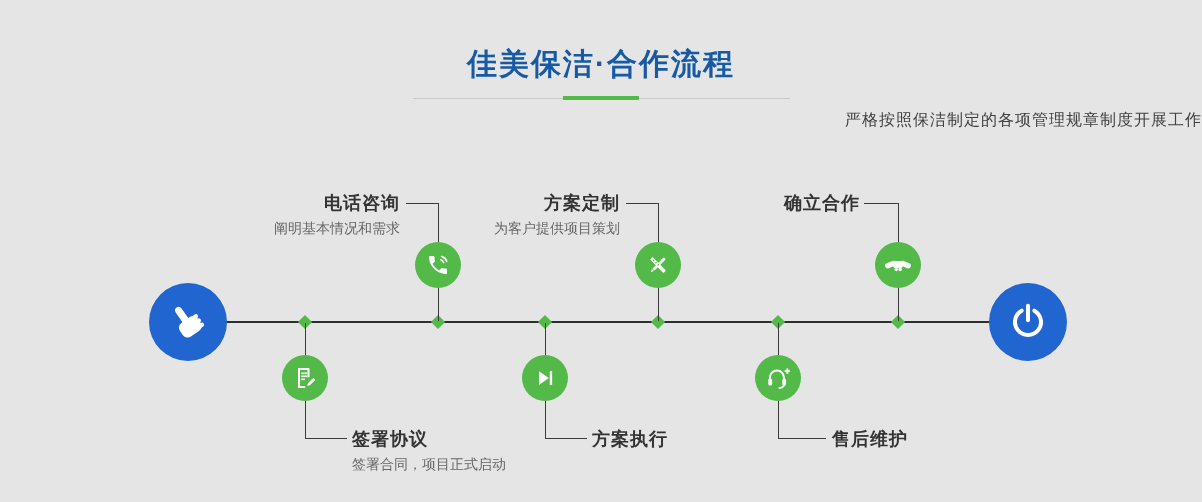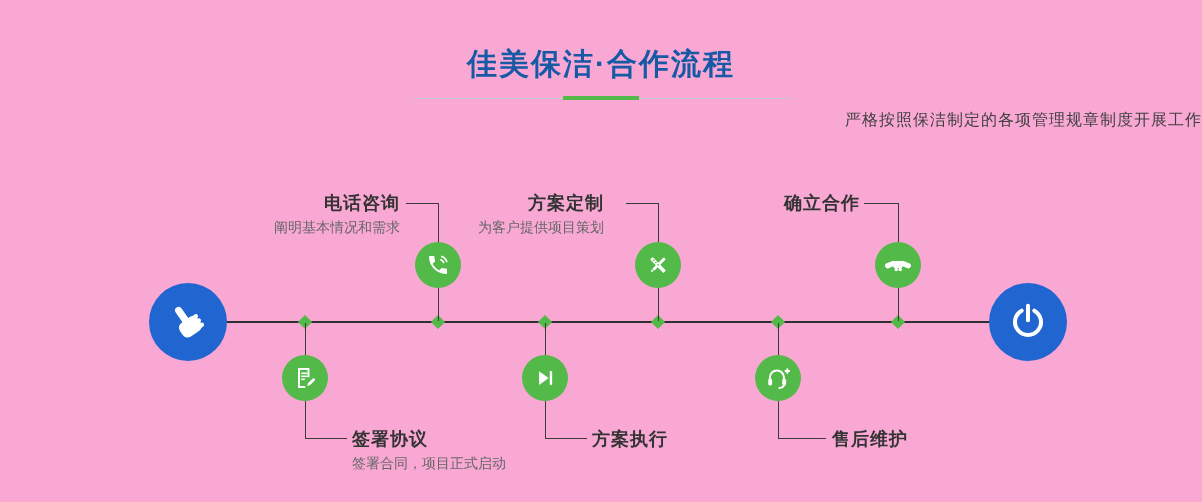--- a/index.html
+++ b/index.html
@@ -1,18 +1,18 @@
 <!DOCTYPE html>
 <html style="--title-blue: #1659a5; --accent-green: #53b948; --circle-blue: #2065d0; --line-dark: #333333; --desc-gray: #666666;"><head>
 <meta charset="utf-8">
 <style>
   * { margin:0; padding:0; box-sizing:border-box; }
   body { background:#ffffff; }
   .canvas {
-    position:relative; width:1202px; height:502px; background:#f9a8d4;
+    position:relative; width:1202px; height:502px; background:#e5e5e5;
     font-family:"Liberation Sans","DejaVu Sans",sans-serif; overflow:hidden;
     margin:0 auto;
   }
   .page-title {
     position:absolute; top:44px; left:0; width:100%; text-align:center;
     font-size:30px; font-weight:bold; letter-spacing:2px;
     color:var(--title-blue,#1659a5);
   }
   .divider-gray { position:absolute; top:98px; left:413px; width:377px; height:1px; background:#c9c9c9; }
   .divider-green { position:absolute; top:96px; left:563px; width:76px; height:4px; background:var(--accent-green,#53b948); }
@@ -32,21 +32,21 @@
   .diamond {
     position:absolute; width:10px; height:10px; background:var(--accent-green,#53b948);
     transform:rotate(45deg);
   }
   .vline { position:absolute; width:1px; background:#3a3a3a; }
   .hline { position:absolute; height:1px; background:#3a3a3a; }
   .step-label { position:absolute; }
   .step-label.top { width:200px; text-align:right; top:190px; }
   .step-label.bottom { width:230px; text-align:left; top:426px; }
   .step-title { font-size:18px; font-weight:bold; color:#333333; line-height:26px; letter-spacing:1px; }
-  .step-desc { font-size:14px; color:var(--desc-gray,#666666); line-height:24px;font-family:Liberation Mono, monospace; }
+  .step-desc { font-size:14px; color:var(--desc-gray,#666666); line-height:24px; }
 </style>
 </head>
 <body>
 
 <div class="canvas">
 
   <h1 class="page-title">佳美保洁·合作流程</h1>
   <div class="divider-gray"></div>
   <div class="divider-green"></div>
   <div class="subtitle">严格按照保洁制定的各项管理规章制度开展工作</div>
@@ -107,21 +107,21 @@
           <rect x="10.2" y="2.5" width="3.6" height="19" rx="0.8"></rect>
         </g>
       </g>
       <g fill="#53b948" transform="rotate(-45 12 12)">
         <rect x="11.5" y="5" width="1.5" height="1.2"></rect>
         <rect x="11.5" y="8.2" width="1.5" height="1.2"></rect>
         <rect x="11.5" y="11.4" width="1.5" height="1.2"></rect>
       </g>
     </svg>
   </div>
-  <div class="step-label top" style="left:404px;text-align:right;">
+  <div class="step-label top" style="left:420px;text-align:right;">
     <div class="step-title">方案定制</div>
     <div class="step-desc">为客户提供项目策划</div>
   </div>
 
   <div class="hline" style="left:864px;top:203px;width:34px;"></div>
   <div class="vline" style="left:898px;top:203px;height:40px;"></div>
   <div class="vline" style="left:898px;top:288px;height:33px;"></div>
   <div class="node" style="left:875px;top:242px;">
     <svg viewBox="0 0 32 32" width="28" height="28">
       <g fill="#ffffff">

